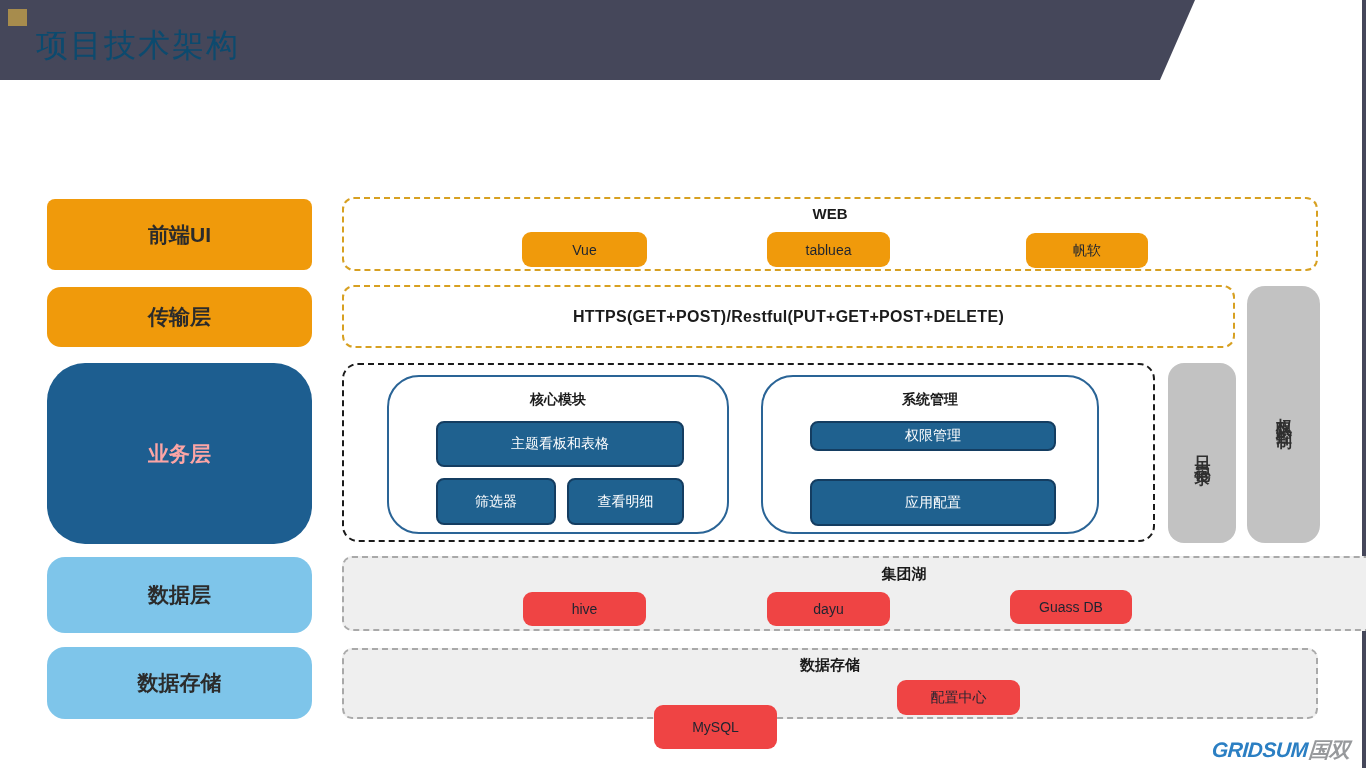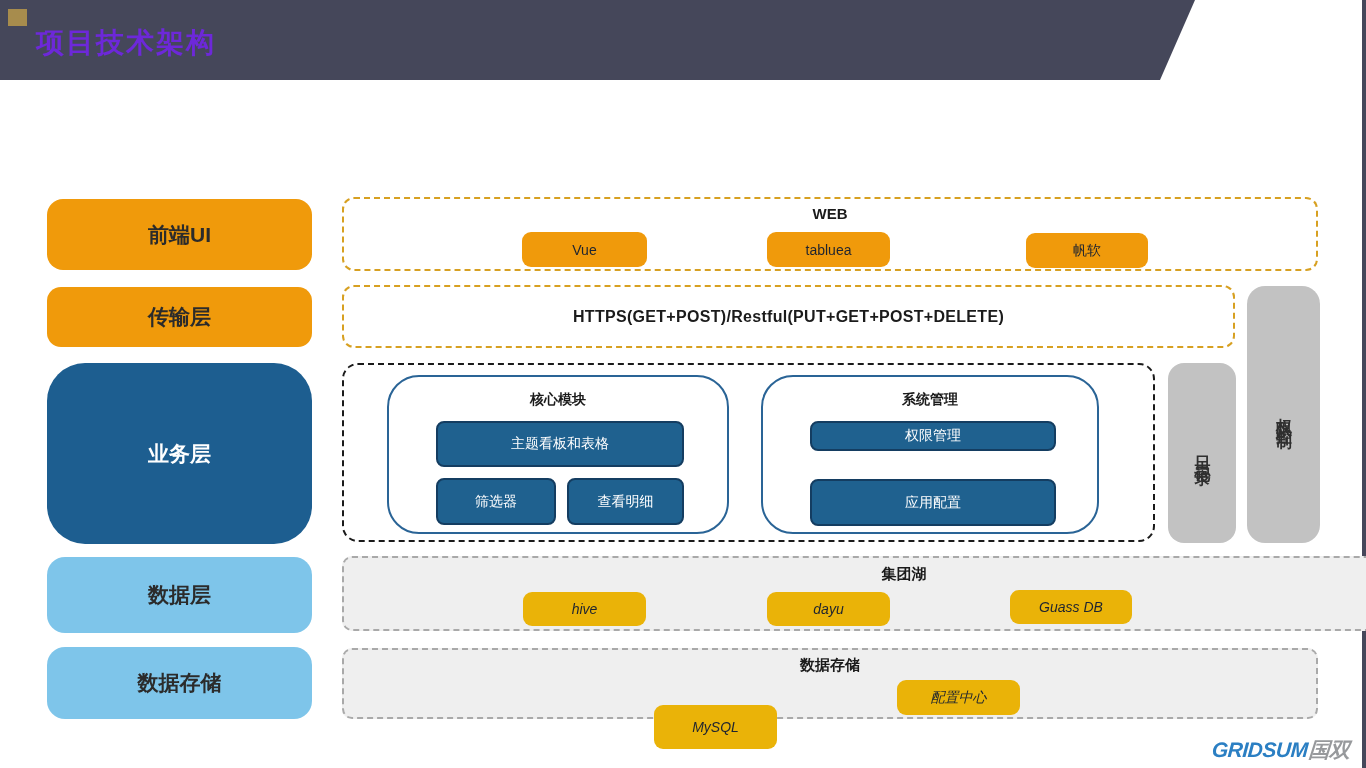--- a/index.html
+++ b/index.html
@@ -9,30 +9,30 @@
 
   
   .header-band {
     position: absolute; top: 0; left: 0; width: 1195px; height: 80px;
     background: #45475A;
     clip-path: polygon(0 0, 1195px 0, 1160px 80px, 0 80px);
   }
   .right-sliver { position: absolute; top: 0; right: 0; width: 4px; height: 768px; background: #45475A; }
   .gold-square { position: absolute; left: 8px; top: 9px; width: 19px; height: 17px; background: #A78C4D; }
   .slide-title {
-    position: absolute; left: 36px; top: 24px; color: #6d28d9;
-    font-size: 28px; font-weight: bold; letter-spacing: 2px;
+    position: absolute; left: 36px; top: 24px; color: #0c4a6e;
+    font-size: 32px; font-weight: normal; letter-spacing: 2px;
   }
 
   
   .layer { position: absolute; left: 47px; width: 265px; display: flex; align-items: center; justify-content: center; font-weight: bold; font-size: 21px; color: #2b2b2b; }
   .layer.orange { background: #F09A0B; }
-  .layer.darkblue { background: #1D5E90; color: #ffffff; }
+  .layer.darkblue { background: #1D5E90; color: #fca5a5; }
   .layer.lightblue { background: #7EC5EA; }
-  .layer-frontend { top: 199px; height: 71px; border-radius: 16px; }
+  .layer-frontend { top: 199px; height: 71px; border-radius: 8px; }
   .layer-transport { top: 287px; height: 60px; border-radius: 14px; }
   .layer-business { top: 363px; height: 181px; border-radius: 38px; }
   .layer-data { top: 557px; height: 76px; border-radius: 18px; }
   .layer-storage { top: 647px; height: 72px; border-radius: 18px; }
 
   
   .dash-box { position: absolute; border-radius: 12px; }
   .dash-gold { border: 2px dashed #D7A021; background: #fff; }
   .dash-black { border: 2px dashed #1a1a1a; border-radius: 16px; background: #fff; }
   .dash-gray { border: 2px dashed #A9A9A9; background: #EFEFEF; border-radius: 10px; }
@@ -42,21 +42,21 @@
   .row-business { left: 342px; top: 363px; width: 813px; height: 179px; }
   .row-lake { left: 342px; top: 556px; width: 1124px; height: 75px; }
   .row-store { left: 342px; top: 648px; width: 976px; height: 71px; }
 
   .box-title { position: absolute; left: 0; width: 100%; text-align: center; font-weight: bold; font-size: 15px; color: #1b1b1b; }
   .https-label { font-weight: bold; font-size: 16px; color: #1b1b1b; letter-spacing: 0.3px; }
 
   
   .node { position: absolute; display: flex; align-items: center; justify-content: center; font-size: 14px; color: #1e2430; border-radius: 9px; }
   .node.orange { background: #F09A0B; }
-  .node.lblue { background: #eab308; font-style: italic; }
+  .node.lblue { background: #ef4444; }
 
   
   .module { position: absolute; top: 10px; height: 159px; background: #fff; border: 2px solid #2A6496; border-radius: 32px; }
   .module-core { left: 43px; width: 342px; }
   .module-system { left: 417px; width: 338px; }
   .module-title { position: absolute; top: 14px; width: 100%; text-align: center; font-weight: bold; font-size: 14px; color: #1b1b1b; }
   .bluebtn { position: absolute; background: #1F618F; border: 2px solid #143D61; border-radius: 8px; color: #fff; font-size: 14px; display: flex; align-items: center; justify-content: center; }
 
   
   .vbar { position: absolute; background: #C2C2C2; display: flex; align-items: center; justify-content: center; }

